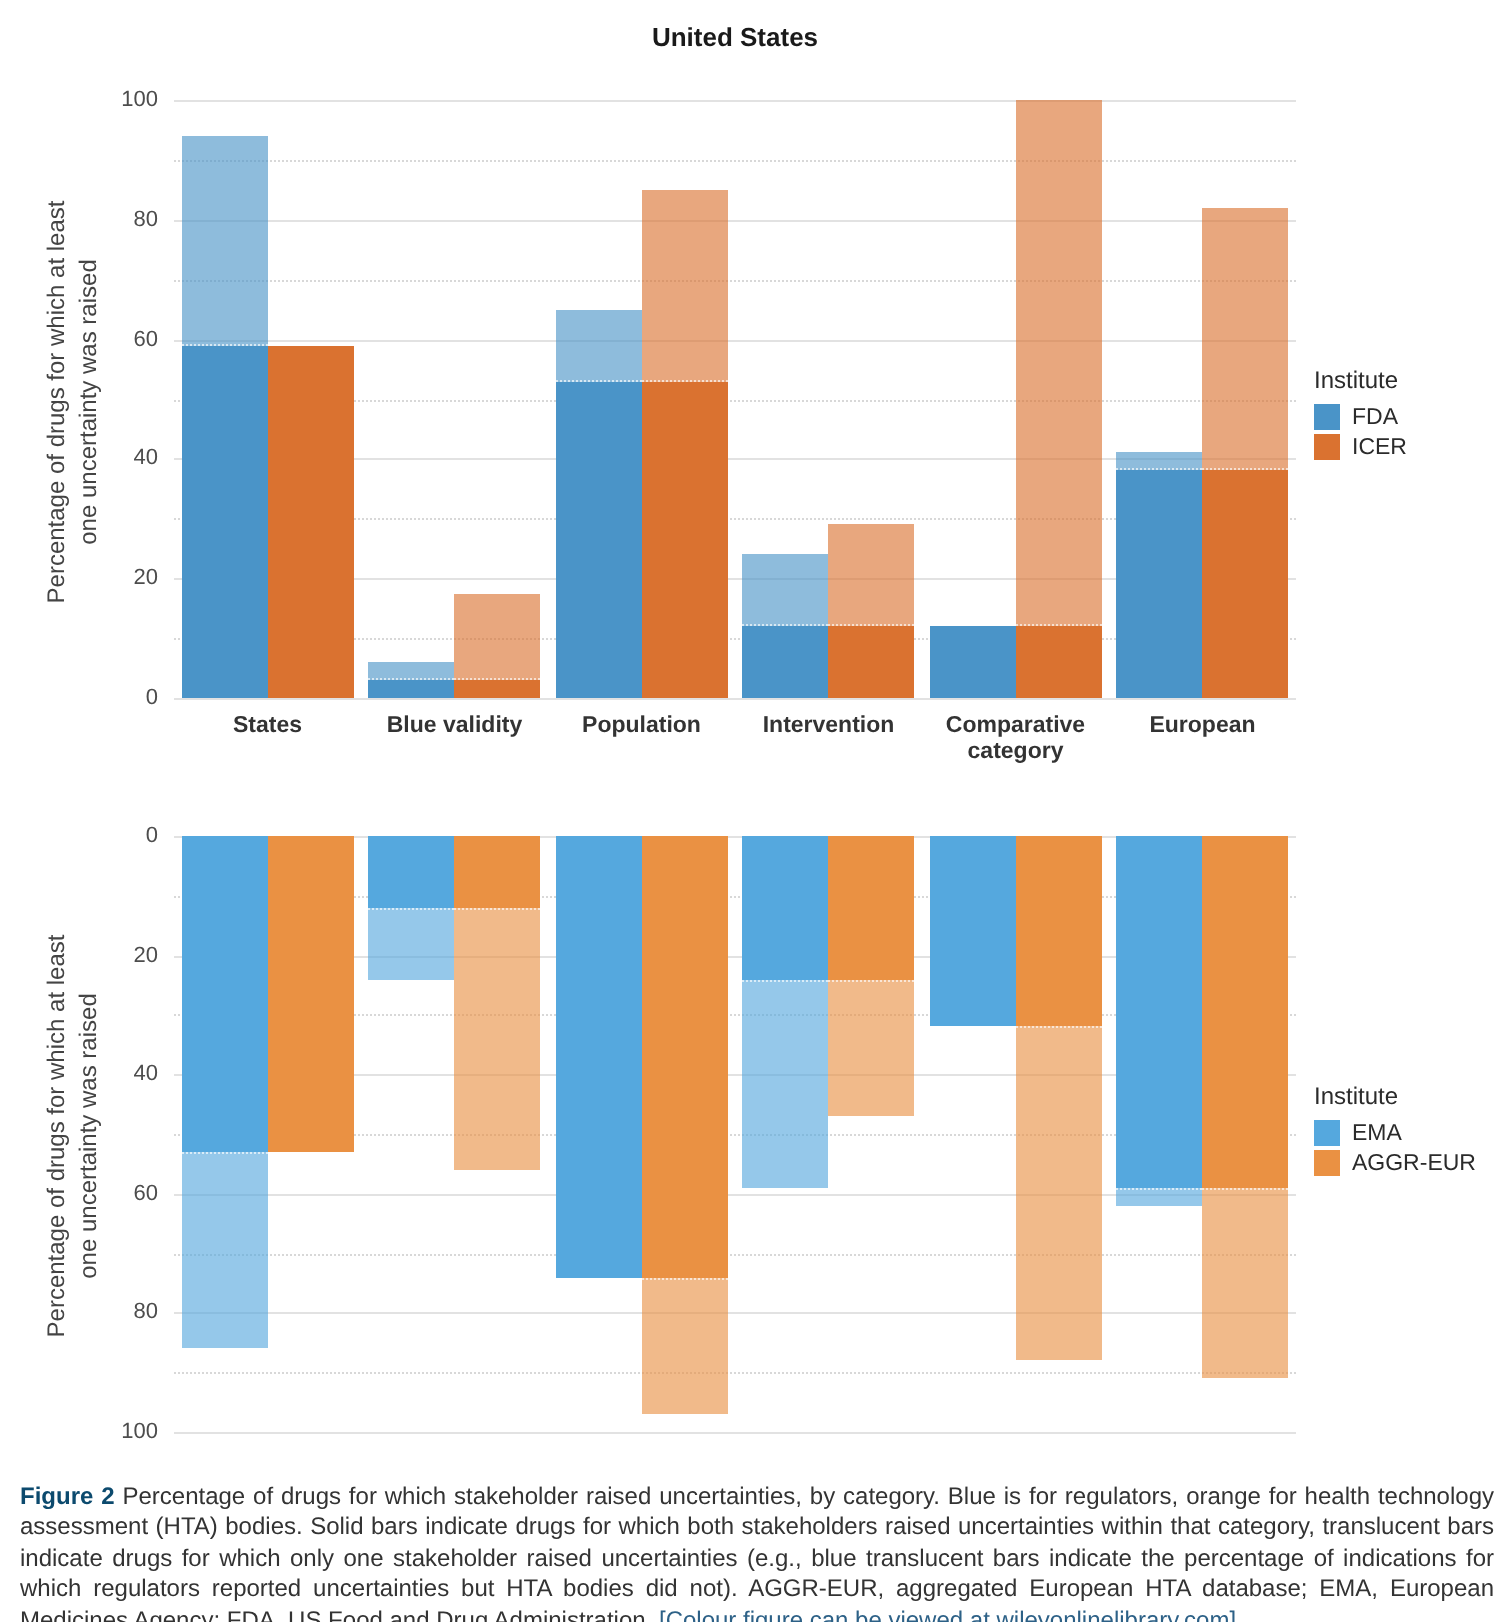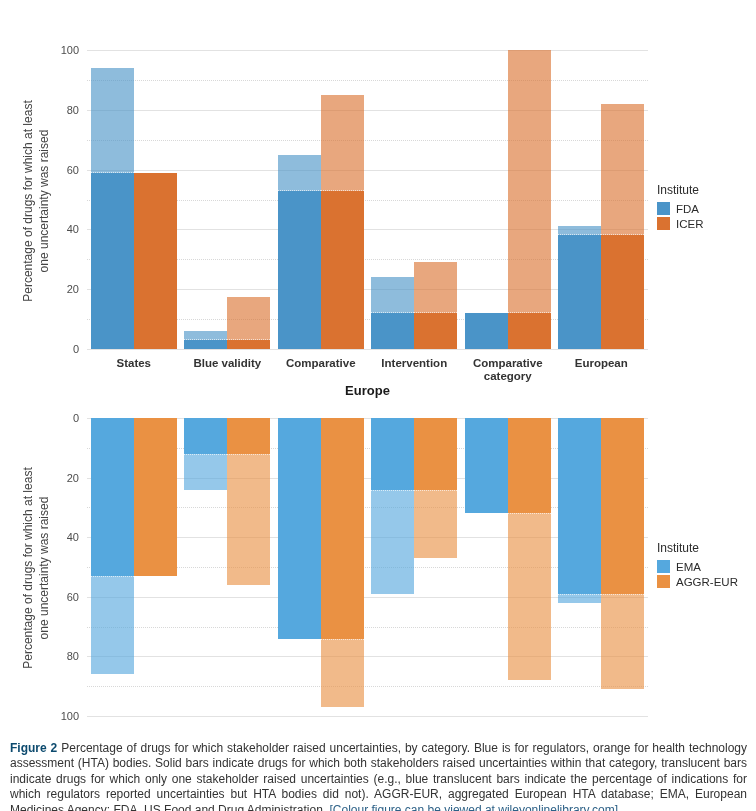--- a/index.html
+++ b/index.html
@@ -40,20 +40,21 @@
     font-size:12px; line-height:15.4px; color:#333333; text-align:justify;
   }
   .caption b { color:#0c4a6e; }
   .caption .cap-link { color:#2d6187; }
 </style>
 </head>
 <body>
 
 <div class="fig">
 
+  <div class="chart-title" style="top:11px;">United States</div>
   <div class="ylab" style="left:-113px; top:184px;">
     <span>Percentage of drugs for which at least</span>
     <span>one uncertainty was raised</span>
   </div>
   <div class="plot" id="plot0" style="left:87px; top:50px; width:561px; height:299px;">
       <div class="gridline major" style="top: 299px;"></div>
       <div class="gridline minor" style="top: 269.1px;"></div>
       <div class="gridline major" style="top: 239.2px;"></div>
       <div class="gridline minor" style="top: 209.3px;"></div>
       <div class="gridline major" style="top: 179.4px;"></div>
@@ -91,21 +92,20 @@
     <div class="legend-item">
       <span class="swatch" style="background: rgb(74, 148, 200);"></span>
       <span>FDA</span>
     </div>
     <div class="legend-item">
       <span class="swatch" style="background: rgb(218, 114, 48);"></span>
       <span>ICER</span>
     </div>
   </div>
 
-  <div class="chart-title" style="top:383px;">Europe</div>
   <div class="ylab" style="left:-113px; top:551px;">
     <span>Percentage of drugs for which at least</span>
     <span>one uncertainty was raised</span>
   </div>
   <div class="plot" id="plot1" style="left:87px; top:418px; width:561px; height:298px;">
       <div class="gridline major" style="top: 0px;"></div>
       <div class="gridline minor" style="top: 29.8px;"></div>
       <div class="gridline major" style="top: 59.6px;"></div>
       <div class="gridline minor" style="top: 89.4px;"></div>
       <div class="gridline major" style="top: 119.2px;"></div>
@@ -152,21 +152,21 @@
   <p class="caption"><b>Figure 2</b><span> Percentage of drugs for which stakeholder raised uncertainties, by category. Blue is for regulators, orange for health technology assessment (HTA) bodies. Solid bars indicate drugs for which both stakeholders raised uncertainties within that category, translucent bars indicate drugs for which only one stakeholder raised uncertainties (e.g., blue translucent bars indicate the percentage of indications for which regulators reported uncertainties but HTA bodies did not). AGGR-EUR, aggregated European HTA database; EMA, European Medicines Agency; FDA, US Food and Drug Administration. </span><span class="cap-link">[Colour figure can be viewed at wileyonlinelibrary.com]</span></p>
 
 <div class="ytick" style="left: 51px; top: 344px;">0</div>
     <div class="ytick" style="left: 51px; top: 284.2px;">20</div>
     <div class="ytick" style="left: 51px; top: 224.4px;">40</div>
     <div class="ytick" style="left: 51px; top: 164.6px;">60</div>
     <div class="ytick" style="left: 51px; top: 104.8px;">80</div>
     <div class="ytick" style="left: 51px; top: 45px;">100</div>
     <div class="xcat" style="left: 87px; width: 93.5px; top: 357px;">States</div>
     <div class="xcat" style="left: 180.5px; width: 93.5px; top: 357px;">Blue validity</div>
-    <div class="xcat" style="left: 274px; width: 93.5px; top: 357px;">Comparative</div>
+    <div class="xcat" style="left: 274px; width: 93.5px; top: 357px;">Population</div>
     <div class="xcat" style="left: 367.5px; width: 93.5px; top: 357px;">Intervention</div>
     <div class="xcat" style="left: 461px; width: 93.5px; top: 357px;">Comparative category</div>
     <div class="xcat" style="left: 554.5px; width: 93.5px; top: 357px;">European</div>
     <div class="ytick" style="left: 51px; top: 413px;">0</div>
     <div class="ytick" style="left: 51px; top: 472.6px;">20</div>
     <div class="ytick" style="left: 51px; top: 532.2px;">40</div>
     <div class="ytick" style="left: 51px; top: 591.8px;">60</div>
     <div class="ytick" style="left: 51px; top: 651.4px;">80</div>
     <div class="ytick" style="left: 51px; top: 711px;">100</div>
   </div>

